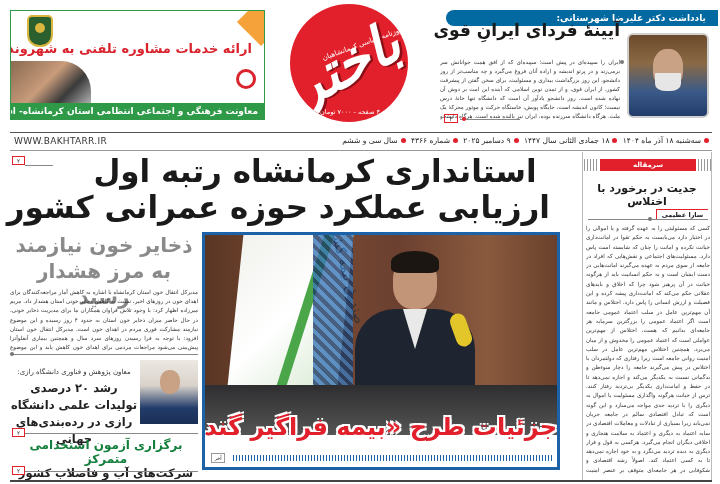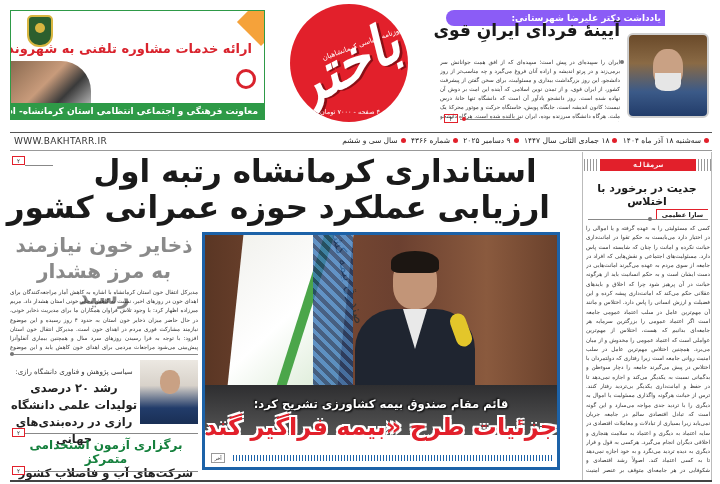--- a/index.html
+++ b/index.html
@@ -20,21 +20,21 @@
   #ad .ad-phone { position: absolute; right: 8px; top: 58px; width: 20px; height: 20px; border: 3px solid #d9232d; border-radius: 50%; }
   #ad .ad-bar { position: absolute; left: 0; right: 0; bottom: 0; height: 16px; background: #2e9a47; color: #fff; font-size: 9px; font-weight: bold; text-align: right; direction: rtl; padding-right: 6px; line-height: 16px; white-space: nowrap; overflow: hidden; }
 
   
   #logo { left: 290px; top: 4px; width: 118px; height: 118px; border-radius: 50%; background: #e2202b; overflow: hidden; }
   #logo .logo-word { position: absolute; left: 8px; top: 8px; width: 104px; text-align: center; font-family: "DejaVu Serif", serif; font-size: 56px; font-style: italic; font-weight: bold; color: #ffffff; direction: rtl; transform: rotate(-28deg); text-shadow: 2px 2px 0 #8a0f16; line-height: 100px; }
   #logo .logo-tagline { position: absolute; left: 30px; top: 36px; font-size: 7px; color: #fff; direction: rtl; transform: rotate(-20deg); white-space: nowrap; }
   #logo .logo-price { position: absolute; left: 30px; top: 104px; font-size: 6.5px; color: #fff; direction: rtl; white-space: nowrap; }
 
   
-  #note-band { left: 446px; top: 10px; width: 219px; height: 16px; background: #8b5cf6; border-radius: 8px 0 0 8px; color: #fff; font-size: 9px; font-weight: bold; direction: rtl; text-align: right; padding-right: 4px; line-height: 16px; }
+  #note-band { left: 446px; top: 10px; width: 272px; height: 16px; background: #0369a1; border-radius: 8px 0 0 8px; color: #fff; font-size: 9px; font-weight: bold; direction: rtl; text-align: right; padding-right: 12px; line-height: 16px; }
   #note-photo { left: 627px; top: 33px; width: 82px; height: 85px; border: 2px solid #cfcfcf; border-radius: 6px; background: linear-gradient(180deg,#6a4a2a 0%,#8a6a45 35%,#3b5a88 70%,#223c6a 100%); overflow: hidden; }
   #note-photo .face { position: absolute; left: 24px; top: 14px; width: 30px; height: 38px; background: #c9a184; border-radius: 45% 45% 40% 40%; }
   #note-photo .beard { position: absolute; left: 26px; top: 38px; width: 26px; height: 18px; background: #e6e6e6; border-radius: 0 0 40% 40%; }
   #note-title { left: 470px; top: 20px; width: 150px; font-size: 17px; font-weight: bold; direction: rtl; text-align: right; white-space: nowrap; }
   #note-body { left: 440px; top: 58px; width: 180px; font-size: 5.6px; line-height: 9px; color: #333; direction: rtl; text-align: justify; height: 64px; overflow: hidden; }
   #note-page { left: 444px; top: 114px; width: 14px; height: 9px; border: 1px solid #e2202b; font-size: 6px; text-align: center; line-height: 7px; color: #333; }
 
   
   #topline { left: 10px; top: 132px; width: 702px; border-top: 1px solid #555; }
   #site-url { left: 14px; top: 136px; font-size: 9px; color: #333; letter-spacing: 0.3px; }
@@ -76,21 +76,21 @@
   #photo-person .shirt { position: absolute; left: 48px; top: 54px; width: 24px; height: 40px; background: #e9e9e9; clip-path: polygon(0 0,100% 0,50% 100%); }
   #photo-mic { position: absolute; left: 248px; top: 78px; width: 16px; height: 34px; background: #e3c62a; border-radius: 8px; transform: rotate(-20deg); }
   #photo-desk { position: absolute; left: 0; top: 150px; width: 352px; height: 50px; background: linear-gradient(180deg,#2e2e30 0%,#555 100%); }
   #photo-kicker { position: absolute; left: 0; width: 352px; top: 162px; font-size: 11.5px; font-weight: bold; color: #fff; direction: rtl; text-align: center; text-shadow: 1px 1px 2px #000, -1px -1px 2px #000; }
   #photo-headline { position: absolute; left: 0; width: 352px; top: 178px; font-size: 24px; font-weight: bold; color: #e2202b; direction: rtl; text-align: center; text-shadow: 2px 2px 0 #fff, -2px -2px 0 #fff, 2px -2px 0 #fff, -2px 2px 0 #fff; white-space: nowrap; }
   #photo-ticks { position: absolute; left: 28px; right: 4px; top: 220px; height: 6px; background: repeating-linear-gradient(90deg,#1c62a8 0 1px,transparent 1px 3px); }
   #photo-pg { position: absolute; left: 6px; top: 218px; width: 14px; height: 10px; border: 1px solid #999; font-size: 5px; text-align: center; line-height: 8px; }
 
   
   #right-col { left: 582px; top: 152px; width: 130px; height: 328px; border-left: 1px solid #bbb; border-right: 1px solid #bbb; }
-  #editorial-label { left: 600px; top: 159px; width: 96px; height: 12px; background: #e2202b; color: #fff; font-size: 7px; font-weight: bold; text-align: center; line-height: 12px; direction: rtl; font-family: Liberation Mono, monospace; }
+  #editorial-label { left: 600px; top: 159px; width: 96px; height: 12px; background: #e2202b; color: #fff; font-size: 7px; font-weight: bold; text-align: center; line-height: 12px; direction: rtl; }
   .hatch { position: absolute; top: 159px; width: 14px; height: 12px; background: repeating-linear-gradient(90deg,#999 0 1px,transparent 1px 3px); }
   #editorial-title { left: 582px; top: 182px; width: 130px; font-size: 11px; font-weight: bold; direction: rtl; text-align: center; }
   #editorial-author-box { left: 656px; top: 209px; width: 52px; height: 10px; border-top: 1px solid #e2202b; border-left: 1px solid #e2202b; font-size: 6.5px; font-weight: bold; direction: rtl; text-align: center; line-height: 10px; }
   #editorial-author-rule { left: 588px; top: 219px; width: 120px; height: 1px; background: #888; }
   #editorial-body { left: 586px; top: 224px; width: 124px; font-size: 5.6px; line-height: 9.3px; color: #333; direction: rtl; text-align: justify; height: 252px; overflow: hidden; }
 
   .reddot { position: absolute; width: 4px; height: 4px; border-radius: 50%; background: #e2202b; }
   .greydot { position: absolute; width: 4px; height: 4px; border-radius: 50%; background: #777; }
 </style>
 </head>
@@ -140,21 +140,21 @@
 <div class="pg-rule" style="left:25px;top:165px;width:28px;"></div>
 
 <div id="blood-title" class="abs">ذخایر خون نیازمند به مرز هشدار رسید</div>
 <div id="blood-body" class="abs">مدیرکل انتقال خون استان کرمانشاه با اشاره به کاهش آمار مراجعه‌کنندگان برای اهدای خون در روزهای اخیر، نسبت به کاهش ذخایر خونی استان هشدار داد. مریم میرزاده اظهار کرد: با وجود تلاش فراوان همکاران ما برای مدیریت ذخایر خونی، در حال حاضر میزان ذخایر خون استان به حدود ۴ روز رسیده و این موضوع نیازمند مشارکت فوری مردم در اهدای خون است. مدیرکل انتقال خون استان افزود: با توجه به فرا رسیدن روزهای سرد سال و همچنین بیماری آنفلوآنزا پیش‌بینی می‌شود مراجعات مردمی برای اهدای خون کاهش یابد و این موضوع می‌تواند در روزهای آینده مشکلاتی را برای تأمین خون مورد نیاز بیماران به وجود آورد.</div>
 <div id="blood-rule" class="abs"></div>
 <div class="greydot" style="left:10px;top:352px;"></div>
 
 <div id="razi-photo" class="abs">
   <div class="face"></div>
 </div>
-<div id="razi-kicker" class="abs">سیاسی پژوهش و فناوری دانشگاه رازی:</div>
+<div id="razi-kicker" class="abs">معاون پژوهش و فناوری دانشگاه رازی:</div>
 <div id="razi-title" class="abs">رشد ۲۰ درصدی تولیدات علمی دانشگاه رازی در رده‌بندی‌های جهانی</div>
 <div class="pg-tag" style="left:12px;top:428px;">۲</div>
 <div class="pg-rule" style="left:25px;top:433px;width:173px;"></div>
 
 <div id="exam-title" class="abs">برگزاری آزمون استخدامی متمرکز</div>
 <div id="exam-sub" class="abs">شرکت‌های آب و فاضلاب کشور</div>
 <div class="pg-tag" style="left:12px;top:466px;">۲</div>
 <div class="pg-rule" style="left:25px;top:471px;width:173px;"></div>
 
 <div id="photo-frame" class="abs">
@@ -166,21 +166,20 @@
     <div id="photo-lattice"></div>
     <div id="photo-person">
       <div class="body"></div>
       <div class="shirt"></div>
       <div class="head"></div>
       <div class="hair"></div>
     </div>
     <div id="photo-mic"></div>
     <div id="photo-desk"></div>
   </div>
-  <div id="photo-kicker">قائم مقام صندوق بیمه کشاورزی تشریح کرد:</div>
   <div id="photo-headline">جزئیات طرح «بیمه فراگیر گندم»</div>
   <div id="photo-pg">آخر</div>
   <div id="photo-ticks"></div>
 </div>
 
 <div id="right-col" class="abs"></div>
 <div class="hatch" style="left:584px;"></div>
 <div id="editorial-label" class="abs">سرمقاله</div>
 <div class="hatch" style="left:698px;"></div>
 <div id="editorial-title" class="abs">جدیت در برخورد با اختلاس</div>

